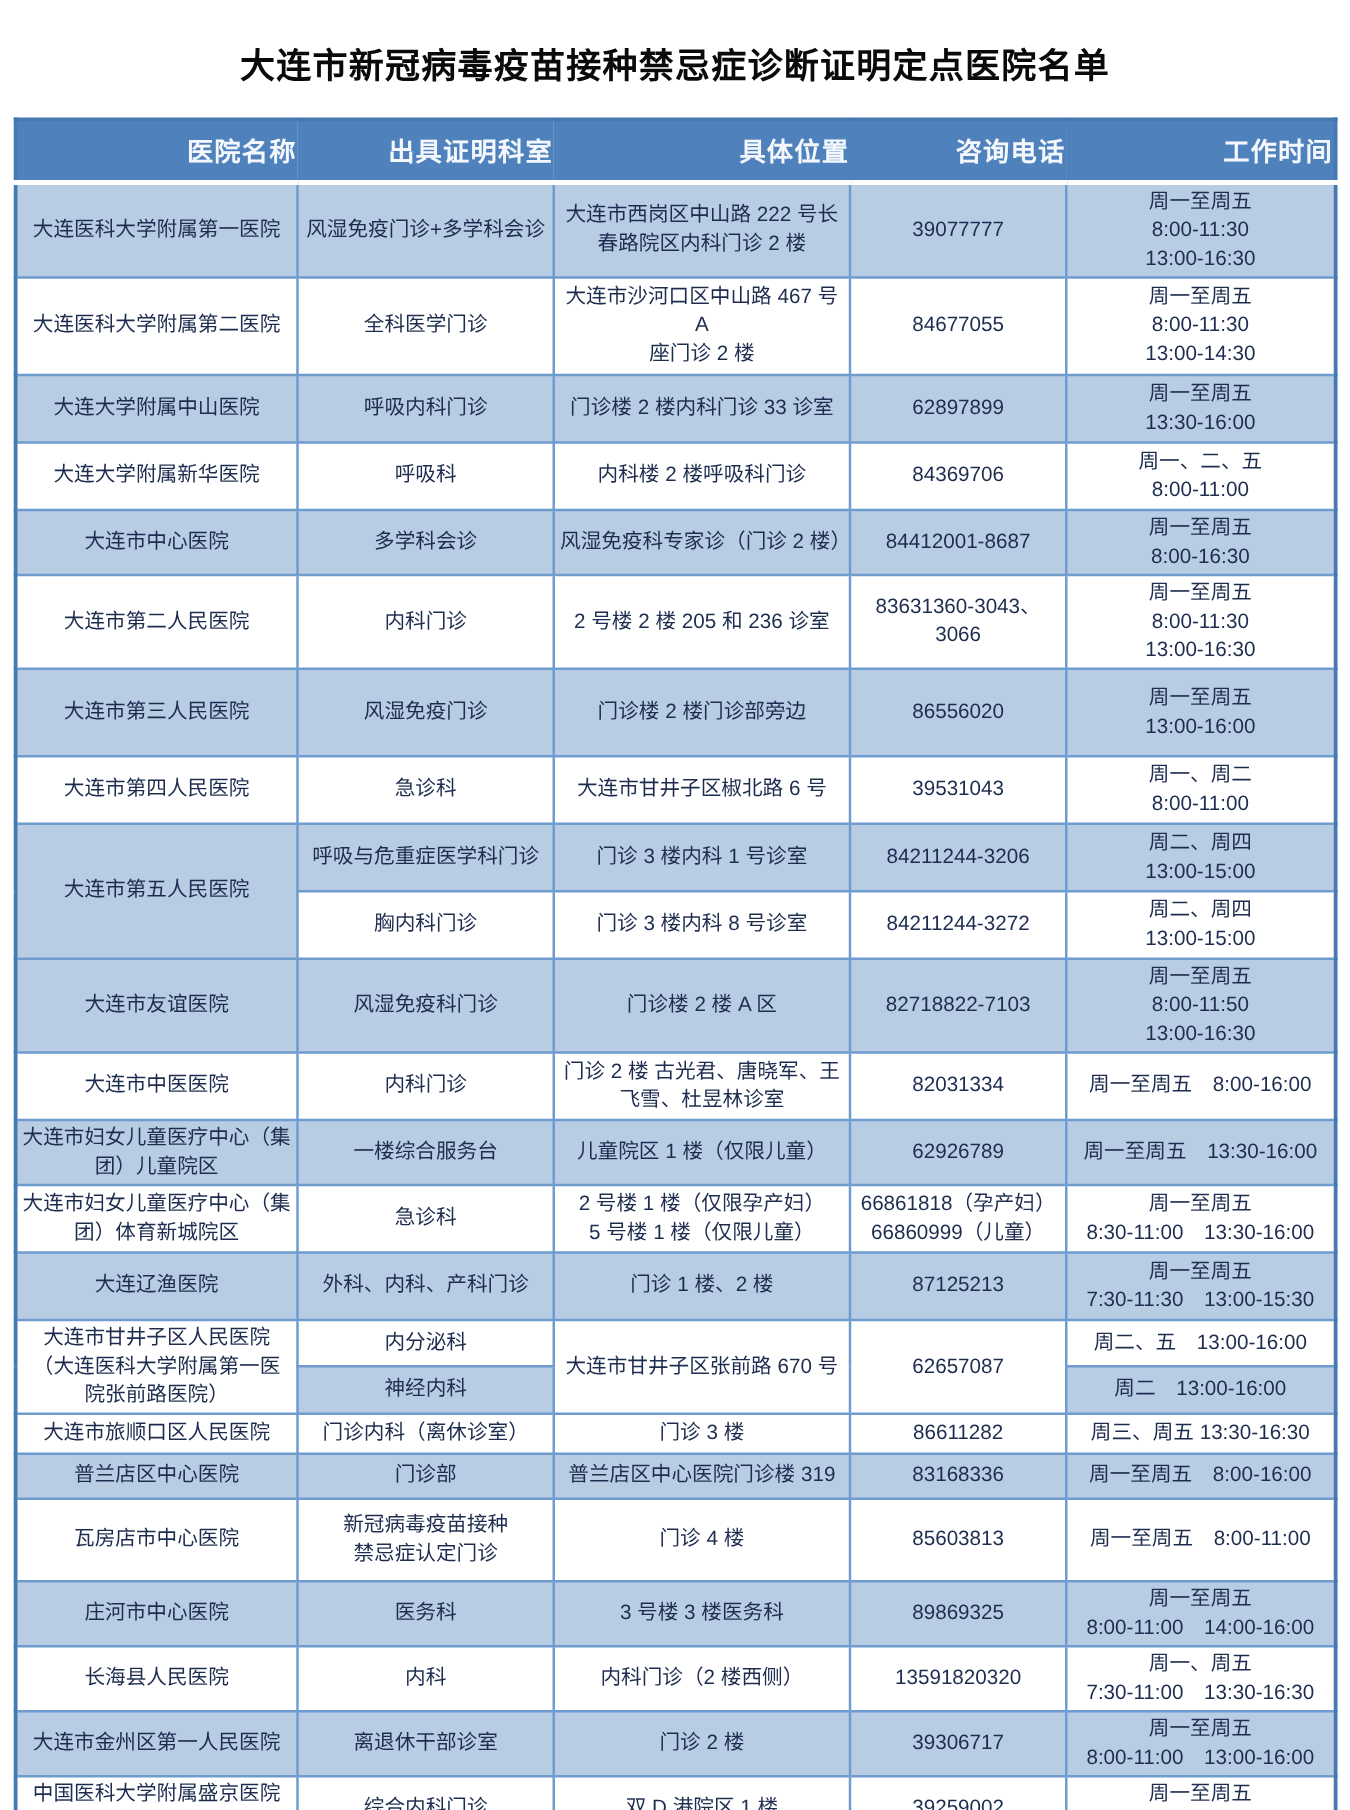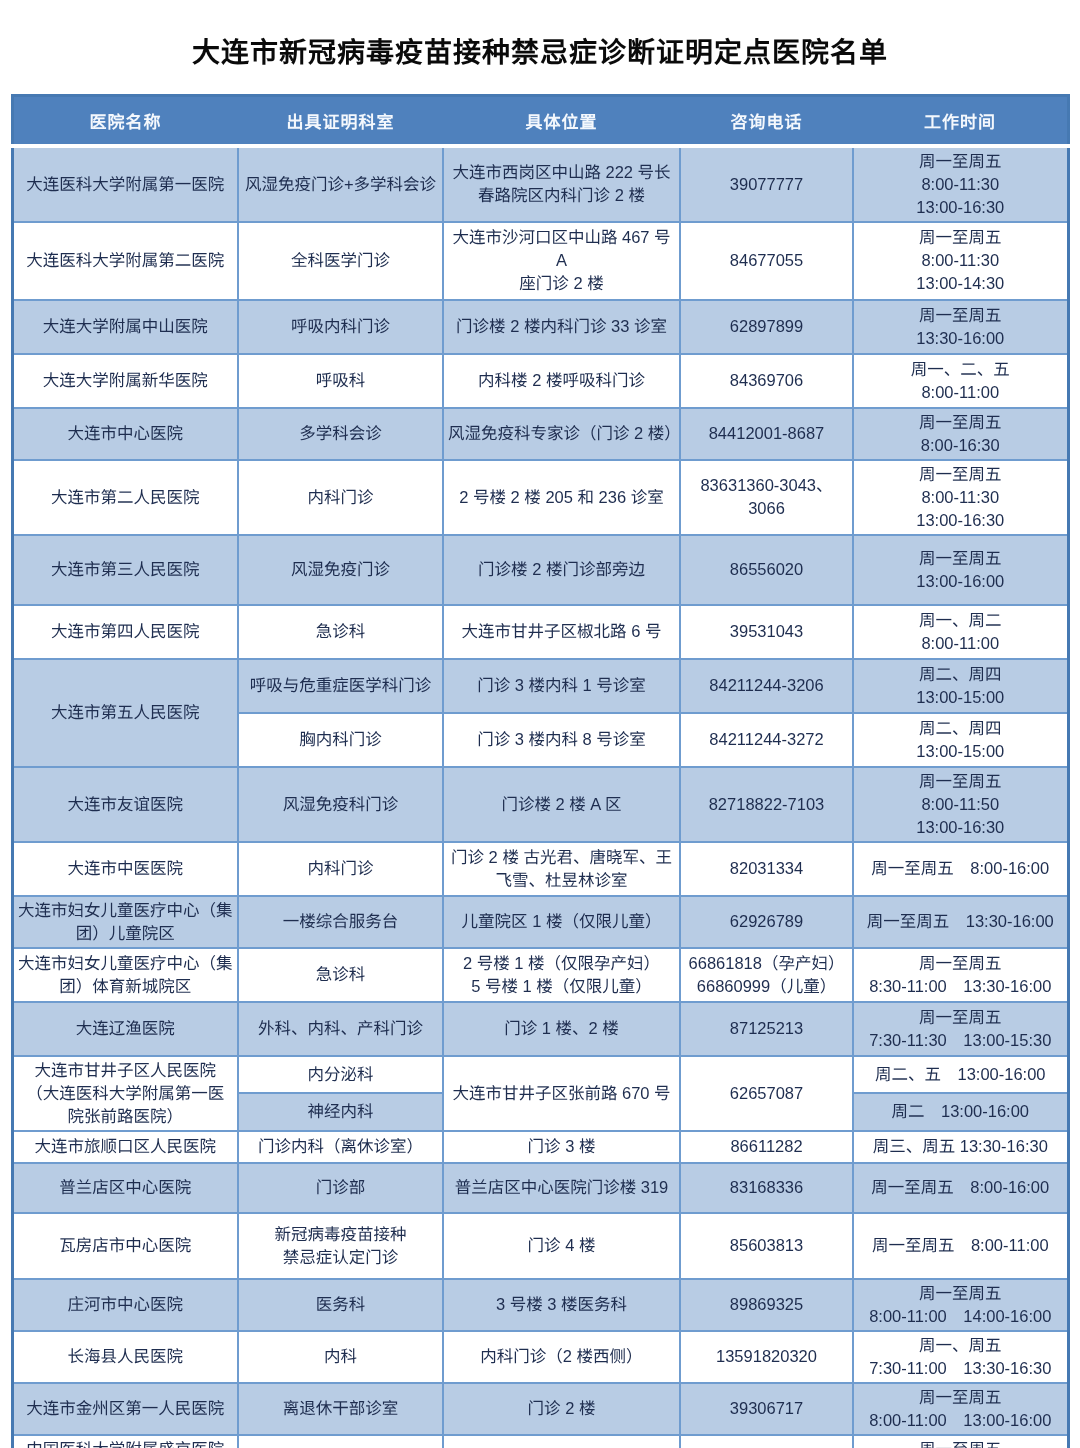--- a/index.html
+++ b/index.html
@@ -35,26 +35,27 @@
     border: 3px solid #4679b2;
   }
   col.c-hospital   { width: 226px; }
   col.c-department { width: 205px; }
   col.c-location   { width: 237px; }
   col.c-phone      { width: 173px; }
   col.c-hours      { width: 215px; }
   thead th {
     background: #4f81bd;
     color: #f4f8fd;
-    font-size: 17px;
+    font-size: 21px;
     font-weight: 600;
     height: 50px;
     border: 1px solid #4f81bd;
     border-bottom: 4px solid #ffffff;
     letter-spacing: 1px;
+    text-align: right;
   }
   tbody td {
     border: 2px solid #6f9ccf;
     text-align: center;
     vertical-align: middle;
     font-size: 16.5px;
     line-height: 23px;
     white-space: pre-line;
     padding: 2px 4px;
     background: #ffffff;
@@ -227,21 +228,21 @@
           <td class="c-department blue">神经内科</td>
           <td class="c-hours blue">周二　13:00-16:00</td>
         </tr>
         <tr style="height: 32px;">
           <td class="c-hospital white">大连市旅顺口区人民医院</td>
           <td class="c-department white">门诊内科（离休诊室）</td>
           <td class="c-location white">门诊 3 楼</td>
           <td class="c-phone white">86611282</td>
           <td class="c-hours white">周三、周五 13:30-16:30</td>
         </tr>
-        <tr style="height: 50px;">
+        <tr style="height: 36px;">
           <td class="c-hospital blue">普兰店区中心医院</td>
           <td class="c-department blue">门诊部</td>
           <td class="c-location blue">普兰店区中心医院门诊楼 319</td>
           <td class="c-phone blue">83168336</td>
           <td class="c-hours blue">周一至周五　8:00-16:00</td>
         </tr>
         <tr style="height: 66px;">
           <td class="c-hospital white">瓦房店市中心医院</td>
           <td class="c-department white">新冠病毒疫苗接种
 禁忌症认定门诊</td>

